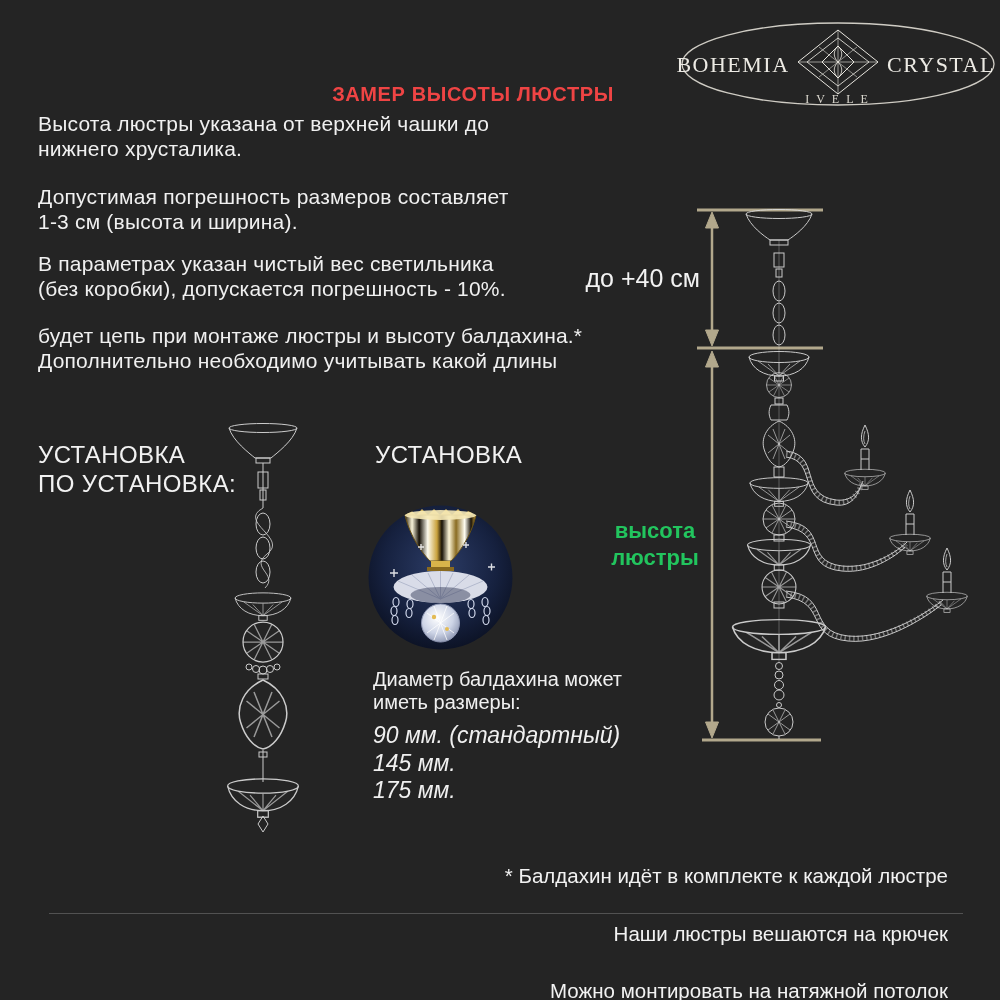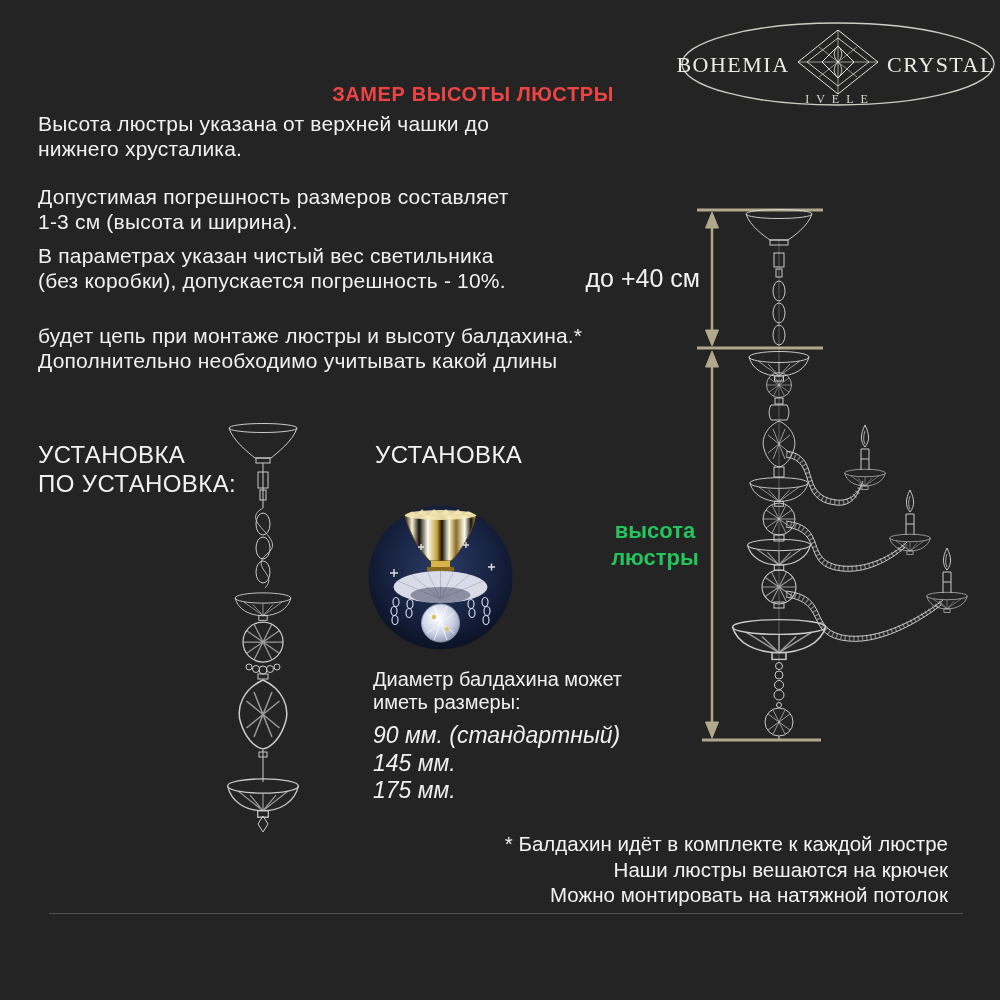--- a/index.html
+++ b/index.html
@@ -3,32 +3,32 @@
 <meta charset="utf-8">
 <style>
   html,body{margin:0;padding:0;background:#242424;}
   .canvas{position:relative;width:1000px;height:1000px;background:#242424;overflow:hidden;
           font-family:"Liberation Sans", sans-serif;color:#f0f0f0;}
   .abs{position:absolute;}
   .title{left:473px;top:52px;transform:translateX(-50%);font-size:20px;font-weight:bold;
          letter-spacing:.6px;color:#ef4444;white-space:nowrap;margin-top:31px;}
   .para{left:38px;width:580px;font-size:21px;line-height:24.5px;letter-spacing:.2px;color:#f0f0f0;}
   .para div{white-space:nowrap;}
-  .p1{top:112px;} .p2{top:185px;} .p3{top:244px;} .p4{top:324px;}
+  .p1{top:112px;} .p2{top:185px;} .p3{top:252px;} .p4{top:324px;}
   .chain-label{left:556px;top:264px;width:144px;text-align:right;font-size:25px;color:#f2f2f2;}
   .height-label{left:599px;top:517px;width:112px;text-align:center;font-size:22px;font-weight:bold;
                 line-height:27px;color:#22c55e;}
   .sec-head{top:440px;font-size:24px;line-height:29px;letter-spacing:.4px;color:#f2f2f2;}
   .sec-head div{white-space:nowrap;}
   .sec-default{left:38px;} .sec-tube{left:375px;}
   .canopy{left:373px;top:668px;color:#f0f0f0;}
   .canopy .c-intro{font-size:20px;line-height:22.5px;white-space:nowrap;}
   .canopy .c-sizes{margin-top:9px;font-size:23px;line-height:27.5px;white-space:nowrap;font-style:italic;}
   .footnotes{right:52px;top:831px;text-align:right;font-size:20.5px;line-height:25.5px;color:#f2f2f2;}
-  .footnotes div{white-space:nowrap;}
+  .footnotes div{white-space:nowrap;margin-top:32px;}
   .divider{left:49px;top:913px;width:914px;height:1px;background:#525252;}
   svg{display:block;}
 </style>
 </head>
 <body>
 
 <div class="canvas">
 
   <svg width="0" height="0" aria-hidden="true">
     <defs>

